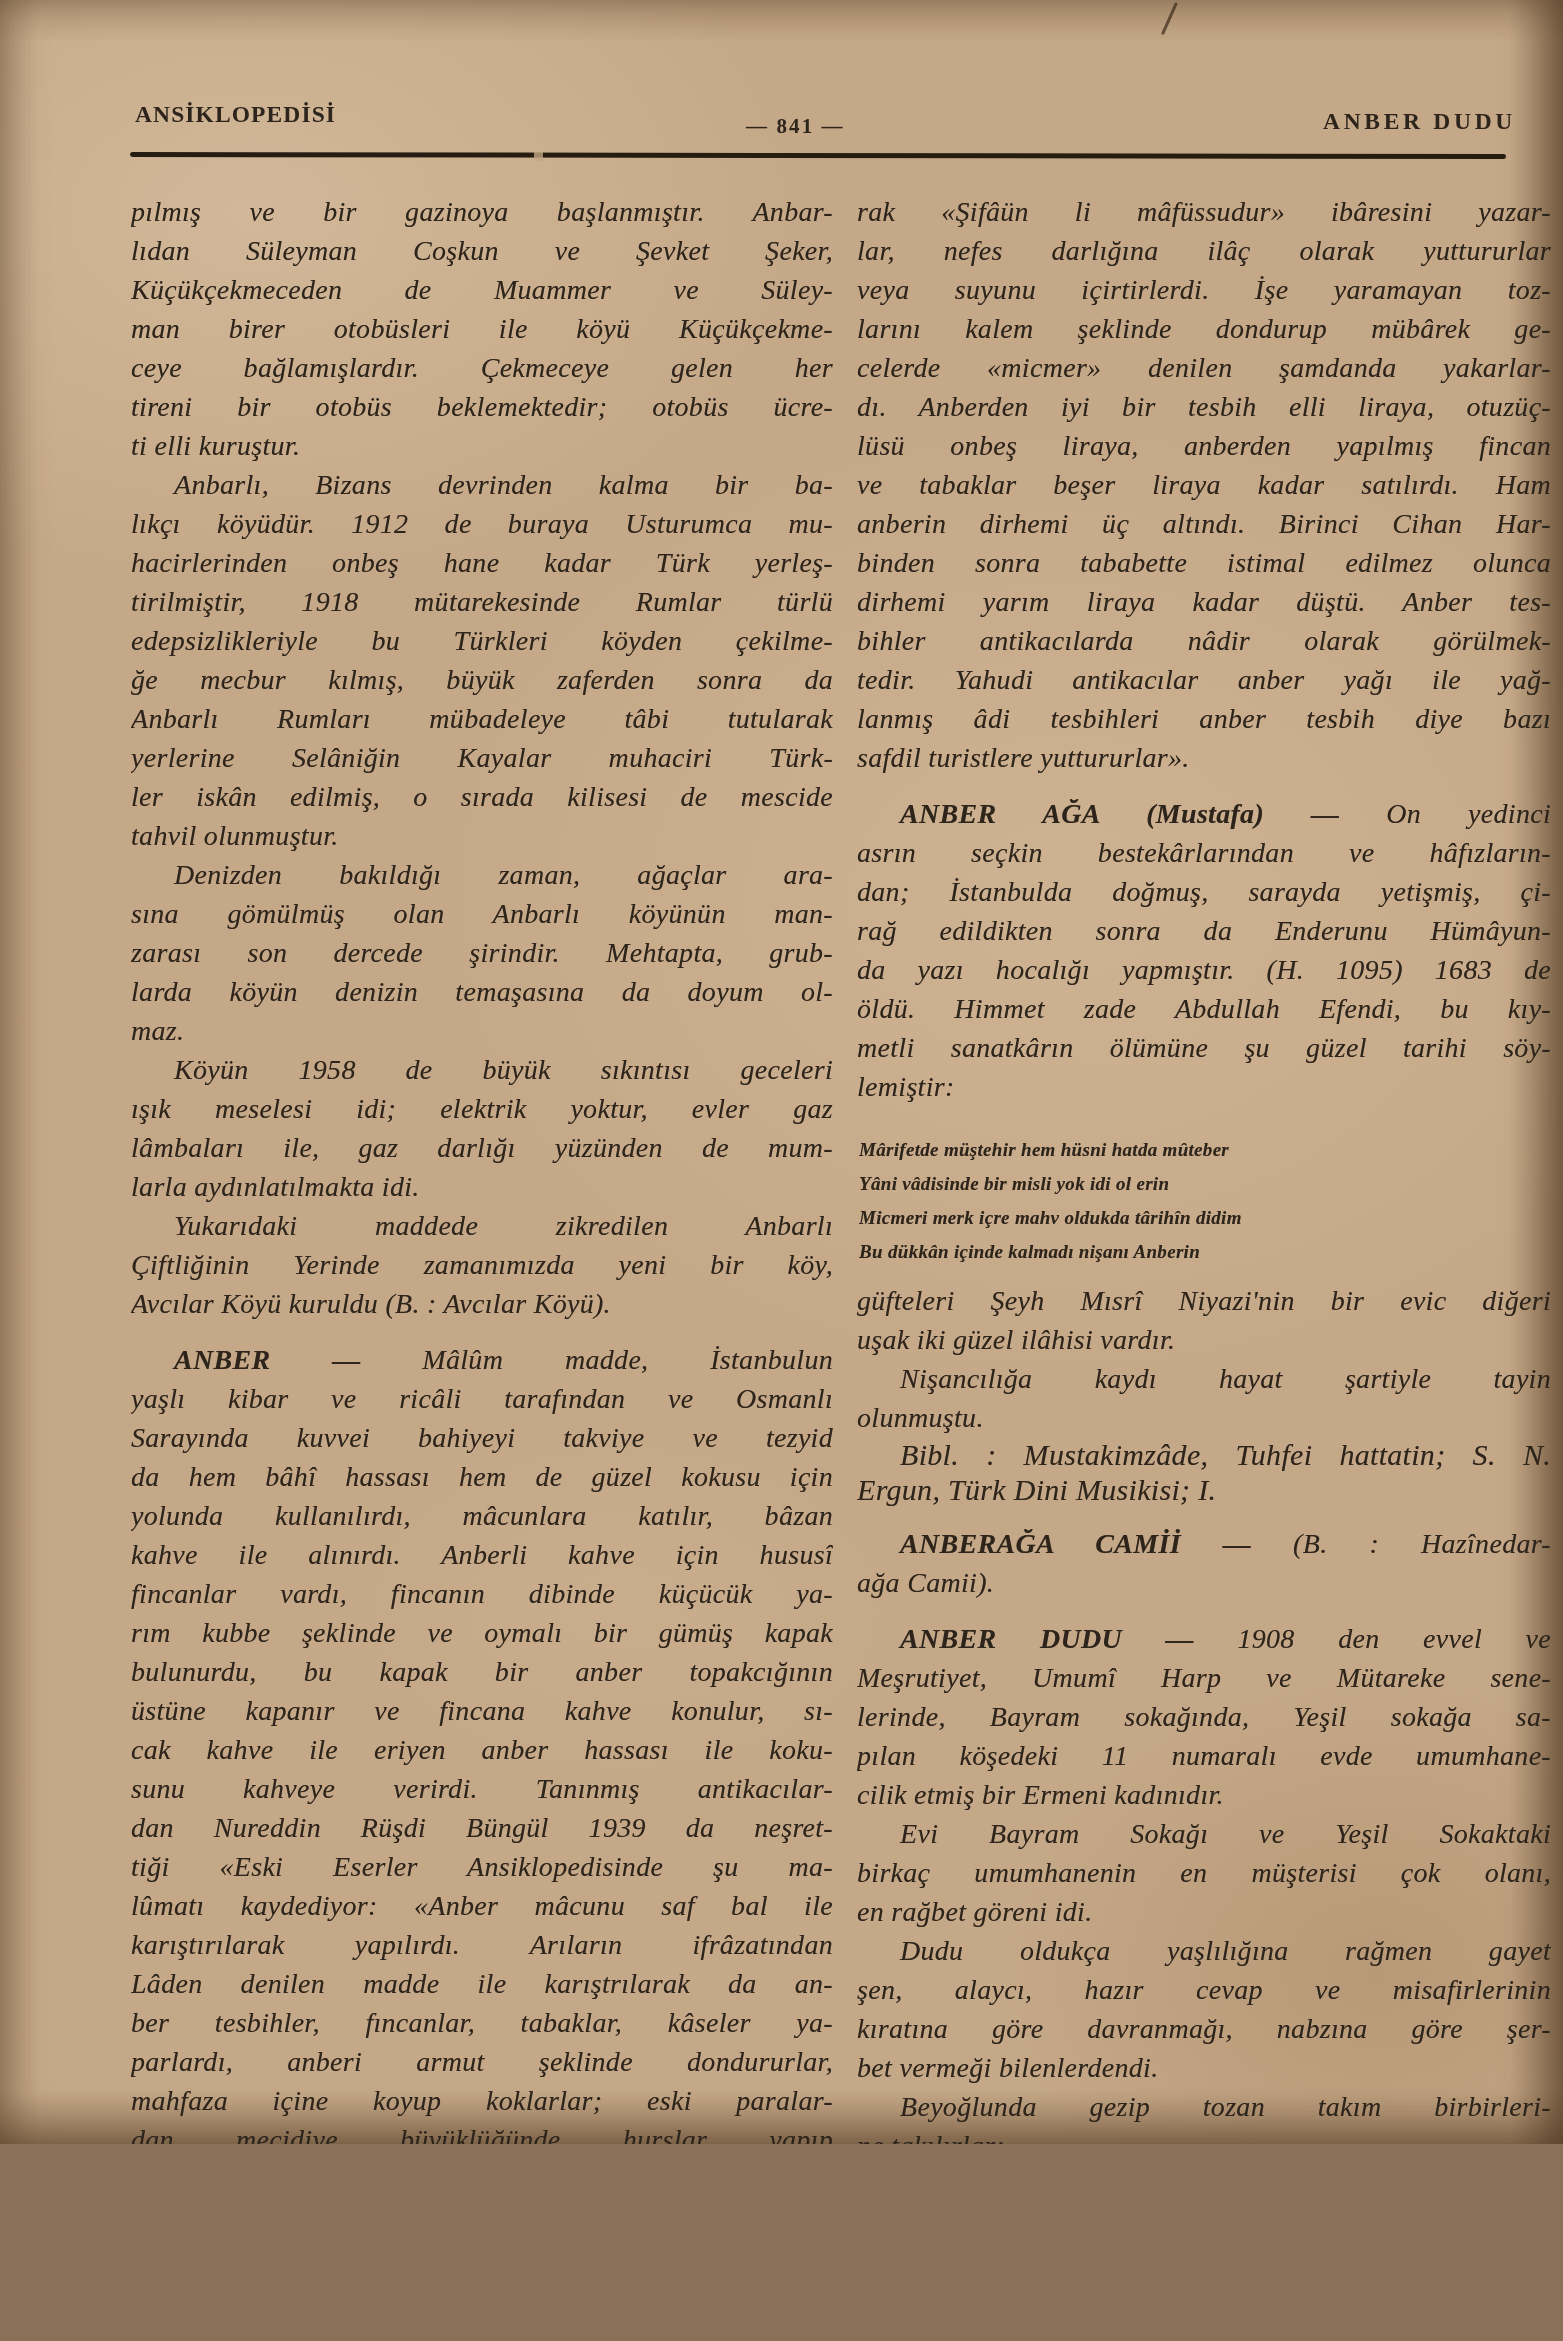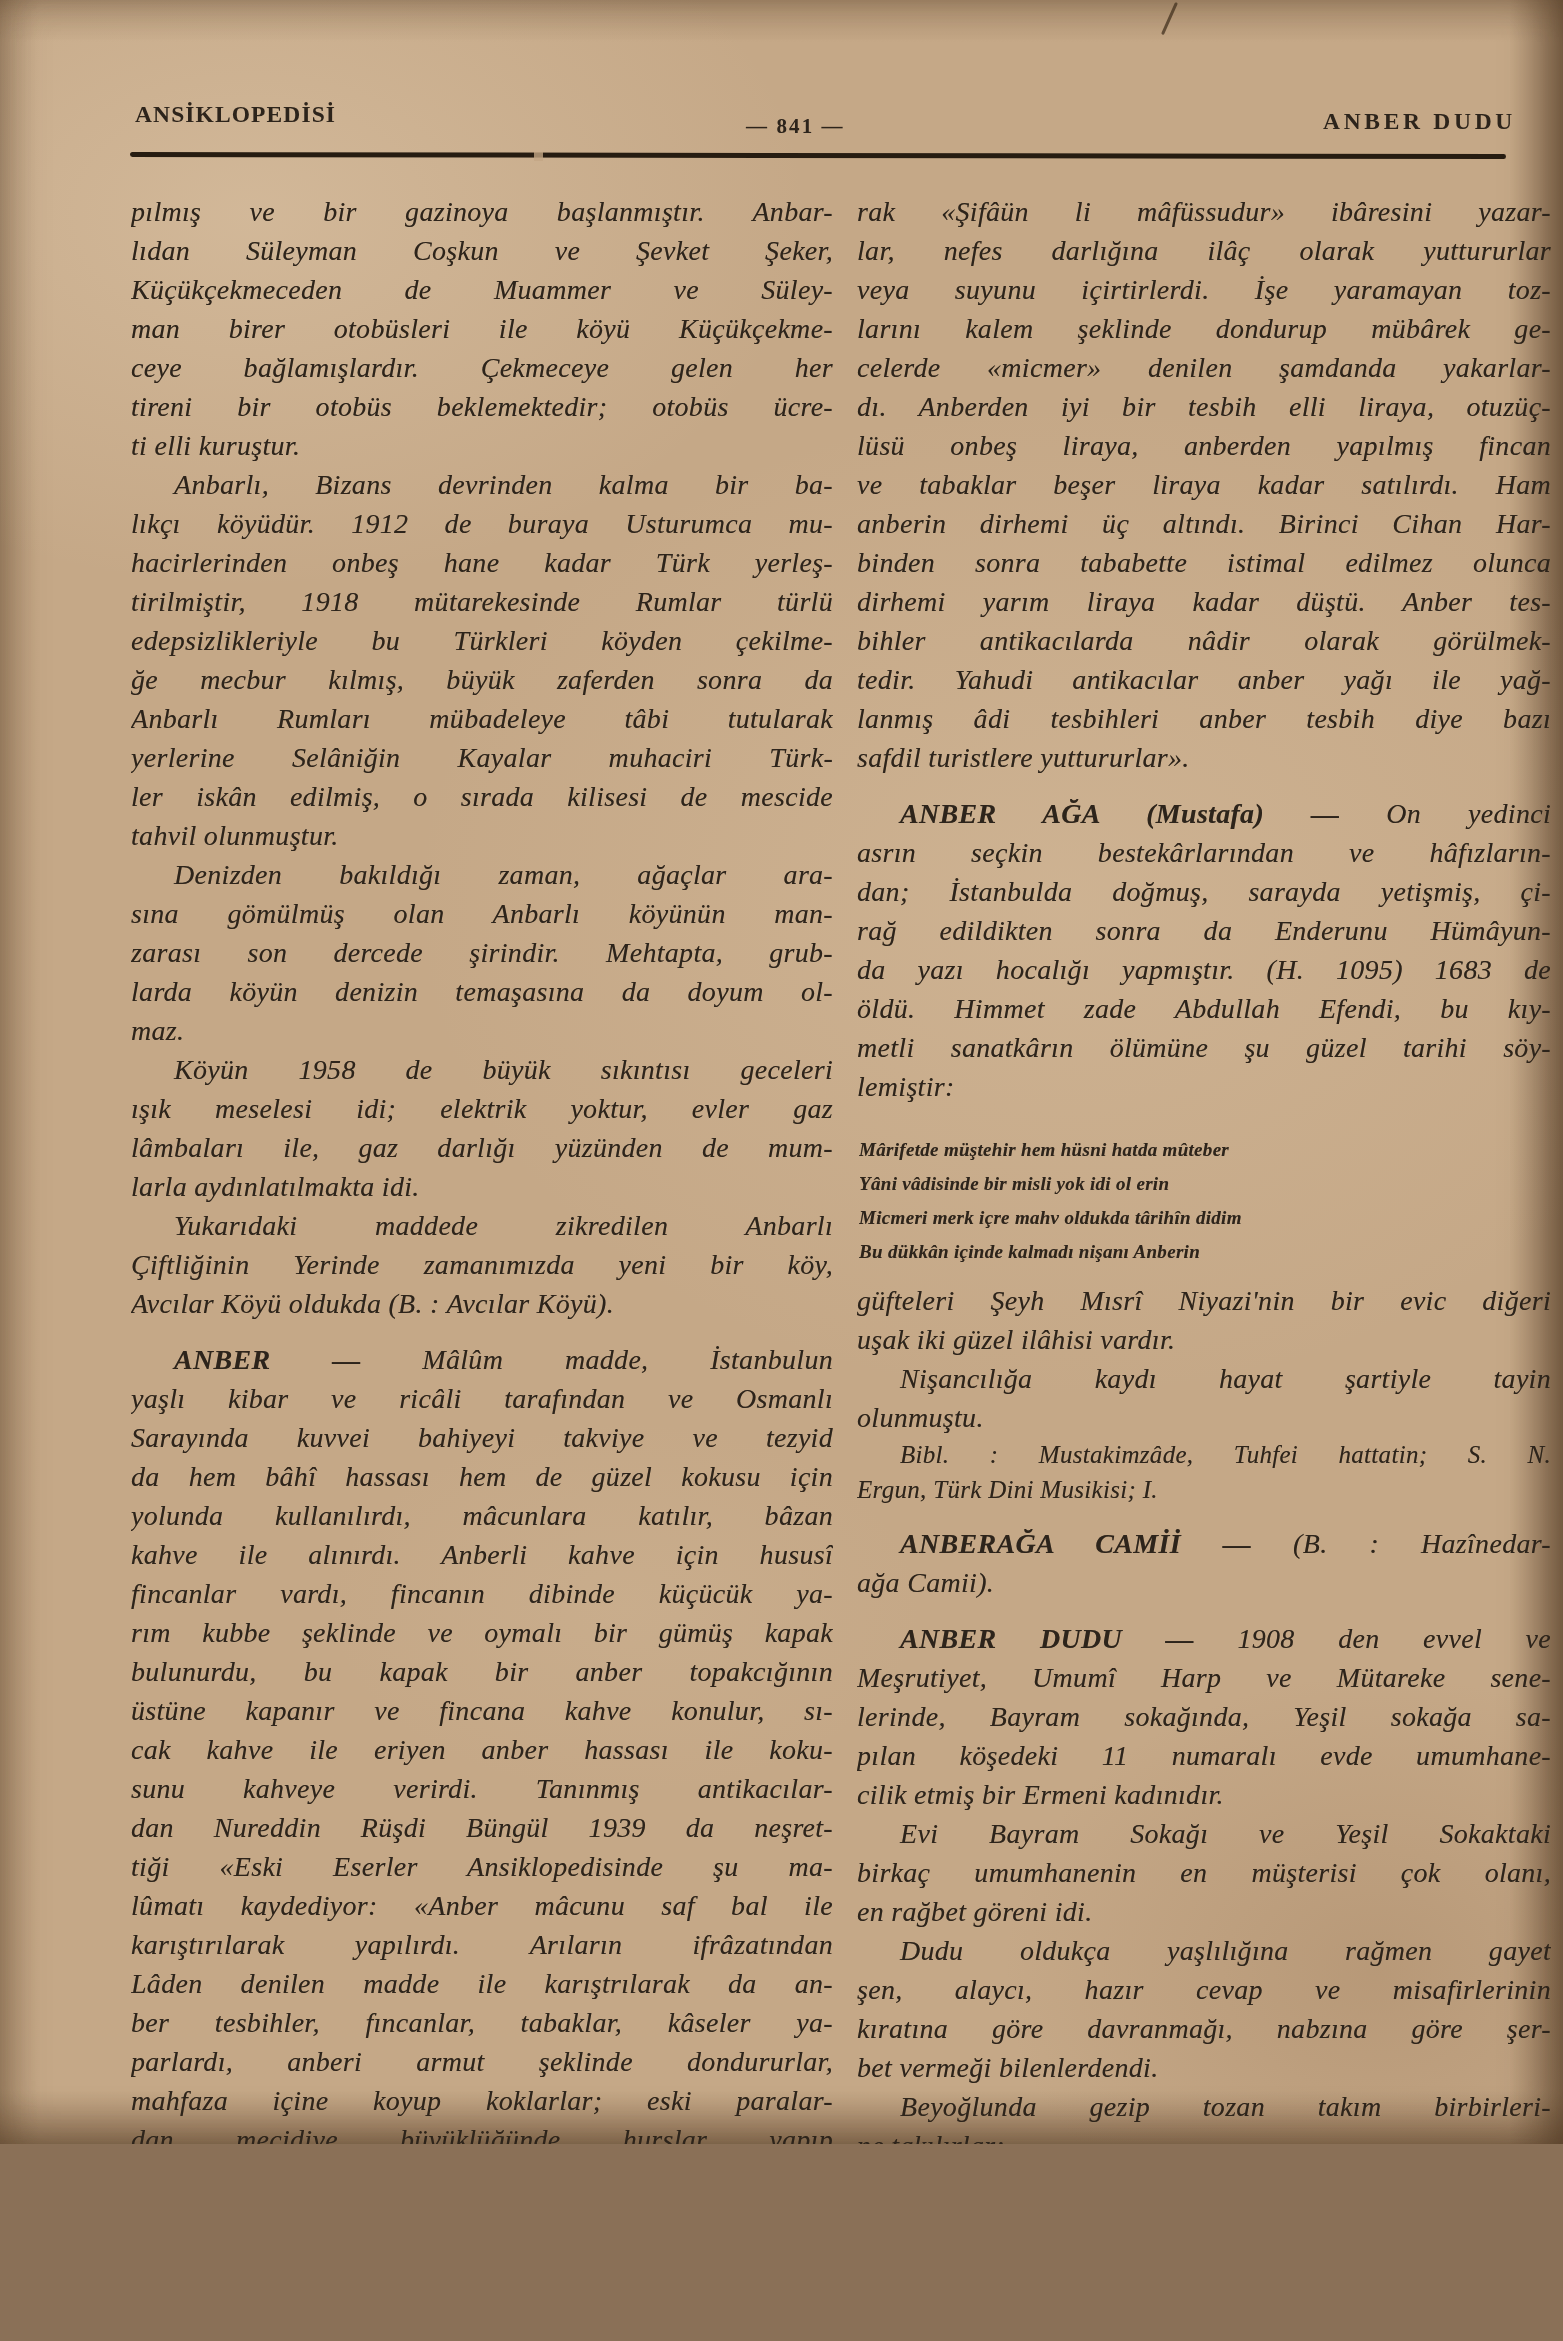--- a/index.html
+++ b/index.html
@@ -44,21 +44,21 @@
     text-shadow:0 0 0.5px rgba(45,36,27,.35);
   }
   .line.end{text-align-last:left;}
   .line.indent{text-indent:43px;}
   .lead{font-weight:bold;}
   .block-poem{margin:27px 0 11.7px 2.1px;}
   .block-poem .line{
     font-size:19px;height:34px;line-height:34px;font-weight:bold;
     text-align:left;text-align-last:left;
   }
-  .block-bibl .line{font-size:25px;height:35px;line-height:35px;}
+  .block-bibl .line{font-size:30px;height:35px;line-height:35px;}
   
   .artifact{position:absolute;background:#43321f;border-radius:1.6px;opacity:.75;}
   .art-slash{left:1168px;top:1.1px;width:2.7px;height:35px;transform:rotate(24deg);}
   .art-hair{left:572px;top:2309px;width:2.7px;height:31px;transform:rotate(-38deg);opacity:.85;}
   .art-speck{left:278px;top:638px;width:4.8px;height:3.7px;border-radius:50%;opacity:.4;}
 </style>
 </head>
 <body>
 
 <div class="page">
@@ -99,21 +99,21 @@
       </div>
       <div class="block block-body">
         <div class="line indent">Köyün 1958 de büyük sıkıntısı geceleri</div>
         <div class="line">ışık meselesi idi;  elektrik yoktur, evler gaz</div>
         <div class="line">lâmbaları ile, gaz darlığı yüzünden de mum-</div>
         <div class="line end">larla aydınlatılmakta idi.</div>
       </div>
       <div class="block block-body">
         <div class="line indent">Yukarıdaki maddede zikredilen Anbarlı</div>
         <div class="line">Çiftliğinin Yerinde zamanımızda yeni bir köy,</div>
-        <div class="line end">Avcılar Köyü oldukda (B. : Avcılar Köyü).</div>
+        <div class="line end">Avcılar Köyü kuruldu (B. : Avcılar Köyü).</div>
       </div>
       <div class="block block-body entry-start">
         <div class="line indent"><span class="lead">ANBER —</span> Mâlûm madde, İstanbulun</div>
         <div class="line">yaşlı kibar ve ricâli tarafından ve Osmanlı</div>
         <div class="line">Sarayında kuvvei bahiyeyi takviye ve tezyid</div>
         <div class="line">da hem bâhî hassası hem de güzel kokusu için</div>
         <div class="line">yolunda kullanılırdı, mâcunlara katılır, bâzan</div>
         <div class="line">kahve ile alınırdı. Anberli kahve için hususî</div>
         <div class="line">fincanlar vardı, fincanın dibinde küçücük ya-</div>
         <div class="line">rım kubbe şeklinde ve oymalı bir gümüş kapak</div>

